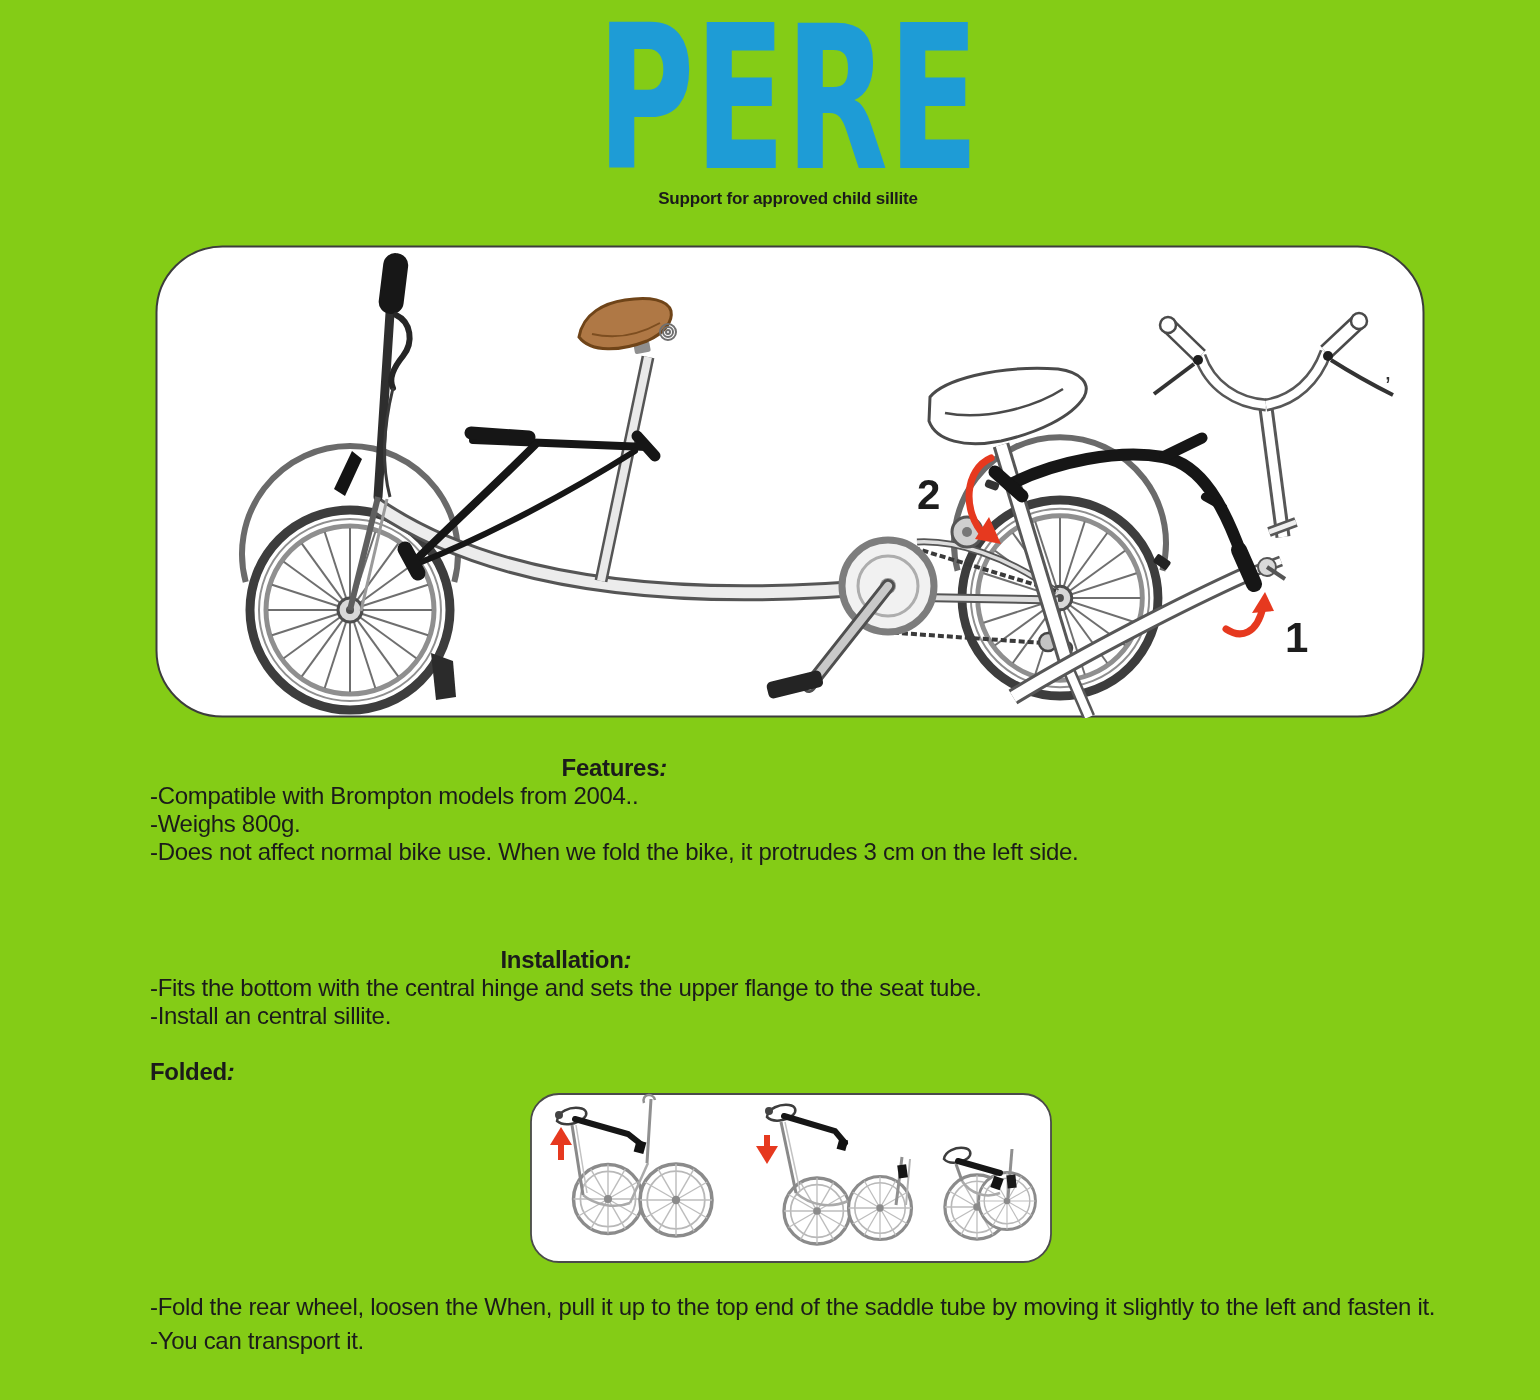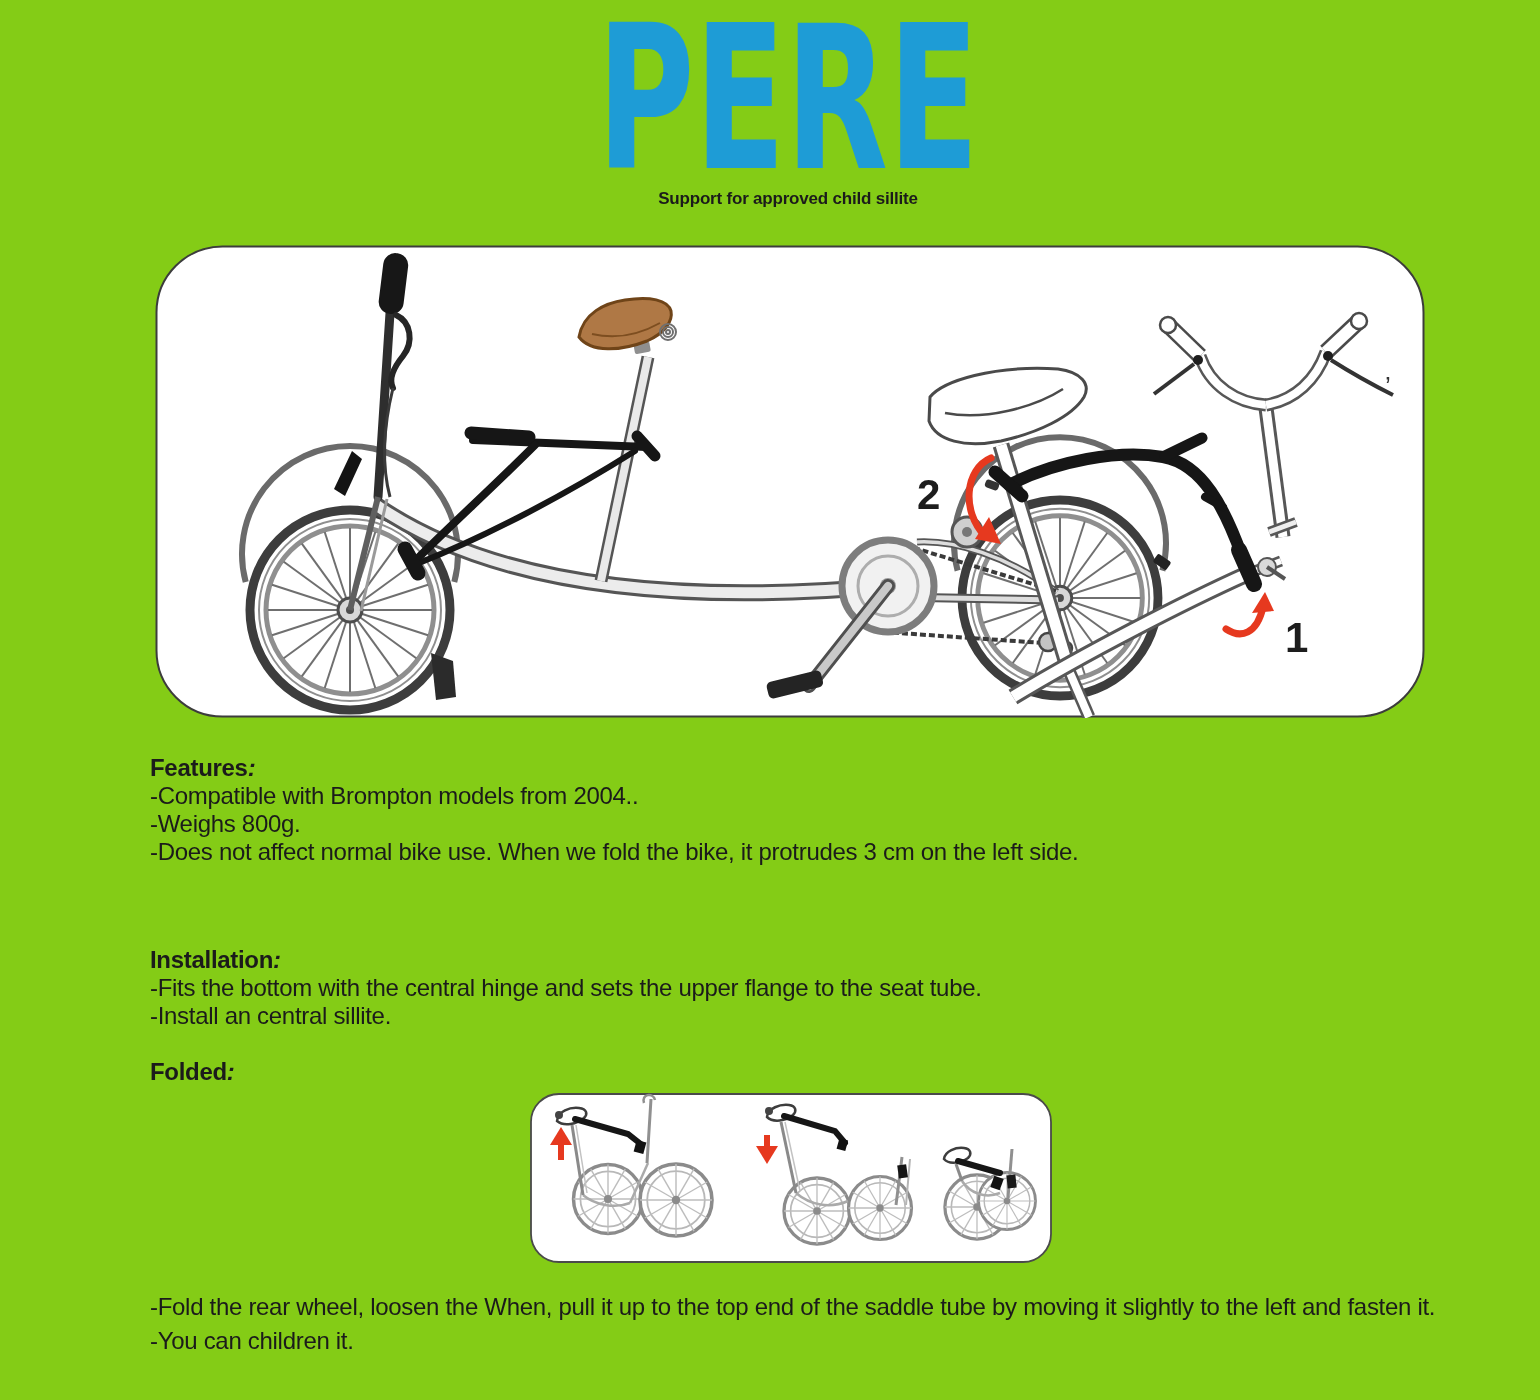--- a/index.html
+++ b/index.html
@@ -17,21 +17,21 @@
   }
   .logo-wrap{position:absolute;left:578px;top:18px;width:420px;height:172px;}
   .logo-text{font-family:"DejaVu Sans",sans-serif;font-weight:bold;font-size:200px;}
   .subtitle{
     position:absolute;left:578px;top:189px;width:420px;text-align:center;
     font-size:17px;font-weight:bold;letter-spacing:-0.2px;
   }
   .main-illus{position:absolute;left:155px;top:245px;width:1270px;height:473px;}
   .folded-illus{position:absolute;left:530px;top:1093px;width:522px;height:170px;}
   .text-block{position:absolute;left:150px;font-size:24px;line-height:28px;letter-spacing:-0.3px;}
-  .text-block .heading{font-weight:bold;}
+  .text-block .heading{font-weight:bold;text-align:center;}
   .text-block .colon{font-style:italic;font-weight:bold;}
   .features-block{top:754px;}
   .installation-block{top:946px;}
   .folded-heading-block{top:1058px;}
   .footer-block{top:1290px;line-height:34px;width:1390px;}
   .step-label{font-family:"Liberation Sans",sans-serif;font-weight:600;font-size:42px;fill:#1d1d1d;}
   .stray{font-family:"Liberation Sans",sans-serif;font-size:26px;fill:#333;}
   .ar{stroke:var(--arrow-red);}
   .arf{fill:var(--arrow-red);}
   .sup{stroke:var(--support-black);}
@@ -287,16 +287,16 @@
       <line x1="482" y1="56" x2="478" y2="105" stroke="#909090" stroke-width="3"></line>
       <rect x="477" y="82" width="9" height="13" fill="#1a1a1a" transform="rotate(-6 481 88)"></rect>
       <path d="M 414 66 C 415 58 426 54 434 55 C 441 56 442 61 438 65 C 431 70 419 72 414 66 Z" fill="#fff" stroke="#3d3d3d" stroke-width="2.5"></path>
       <path class="sup" d="M 428 68 L 470 80" stroke-width="6" stroke-linecap="round"></path>
       <rect x="462" y="84" width="10" height="12" fill="#131313" transform="rotate(20 467 90)"></rect>
     </g>
   </svg>
 
   <div class="text-block footer-block">
     <div>-Fold the rear wheel, loosen the When, pull it up to the top end of the saddle tube by moving it slightly to the left and fasten it.</div>
-    <div>-You can children it.</div>
+    <div>-You can transport it.</div>
   </div>
 
 </div>
 
 </body></html>

